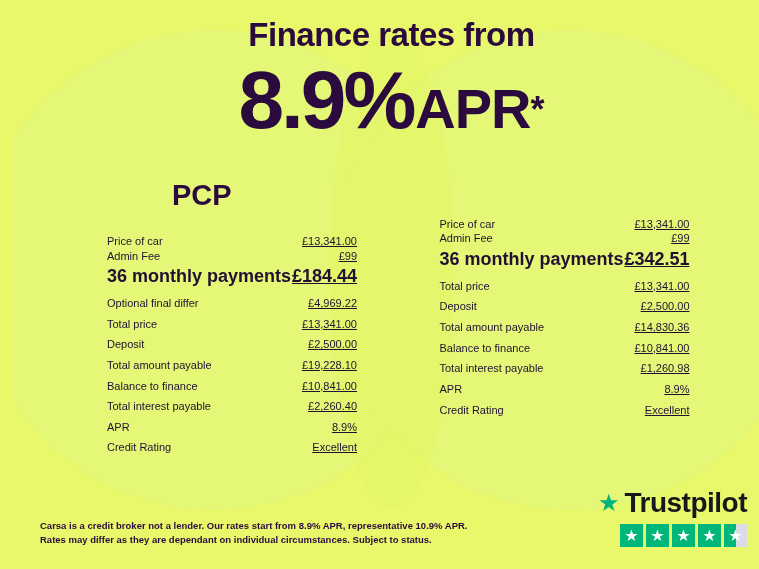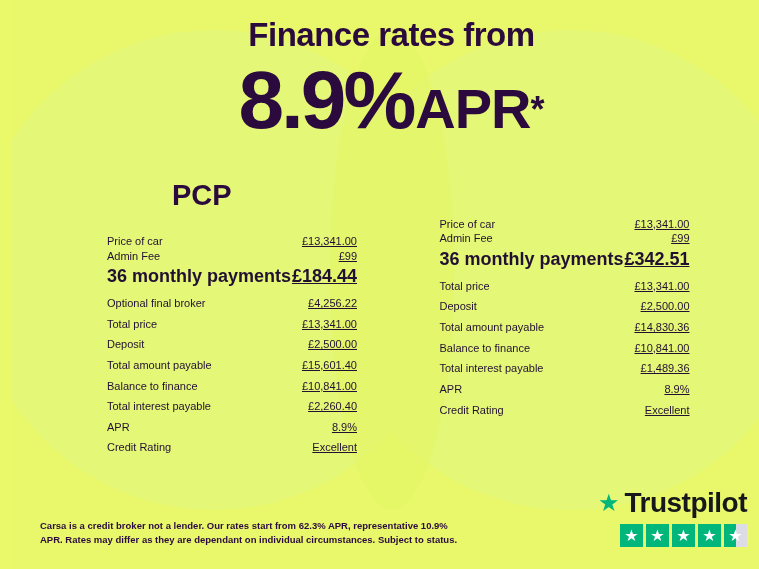--- a/index.html
+++ b/index.html
@@ -202,34 +202,34 @@
           </div>
           <div class="row tight">
             <span class="label">Admin Fee</span>
             <span class="value">£99</span>
           </div>
           <div class="row bold">
             <span class="label">36 monthly payments</span>
             <span class="value">£184.44</span>
           </div>
           <div class="row">
-            <span class="label">Optional final broker</span>
-            <span class="value">£4,256.22</span>
+            <span class="label">Optional final differ</span>
+            <span class="value">£4,969.22</span>
           </div>
           <div class="row">
             <span class="label">Total price</span>
             <span class="value">£13,341.00</span>
           </div>
           <div class="row">
             <span class="label">Deposit</span>
             <span class="value">£2,500.00</span>
           </div>
           <div class="row">
             <span class="label">Total amount payable</span>
-            <span class="value">£15,601.40</span>
+            <span class="value">£19,228.10</span>
           </div>
           <div class="row">
             <span class="label">Balance to finance</span>
             <span class="value">£10,841.00</span>
           </div>
           <div class="row">
             <span class="label">Total interest payable</span>
             <span class="value">£2,260.40</span>
           </div>
           <div class="row">
@@ -268,35 +268,35 @@
           <div class="row">
             <span class="label">Total amount payable</span>
             <span class="value">£14,830.36</span>
           </div>
           <div class="row">
             <span class="label">Balance to finance</span>
             <span class="value">£10,841.00</span>
           </div>
           <div class="row">
             <span class="label">Total interest payable</span>
-            <span class="value">£1,489.36</span>
+            <span class="value">£1,260.98</span>
           </div>
           <div class="row">
             <span class="label">APR</span>
             <span class="value">8.9%</span>
           </div>
           <div class="row">
             <span class="label">Credit Rating</span>
             <span class="value">Excellent</span>
           </div>
         </div>
       </div>
     </div>
 
-    <div class="footer-note">Carsa is a credit broker not a lender. Our rates start from 62.3% APR, representative 10.9% APR. Rates may differ as they are dependant on individual circumstances. Subject to status.</div>
+    <div class="footer-note">Carsa is a credit broker not a lender. Our rates start from 8.9% APR, representative 10.9% APR. Rates may differ as they are dependant on individual circumstances. Subject to status.</div>
 
     <div class="trustpilot">
       <div class="tp-top">
         <span class="tp-star-logo">★</span>
         <span class="tp-name">Trustpilot</span>
       </div>
       <div class="tp-stars">
         <span class="tp-box">★</span>
         <span class="tp-box">★</span>
         <span class="tp-box">★</span>

